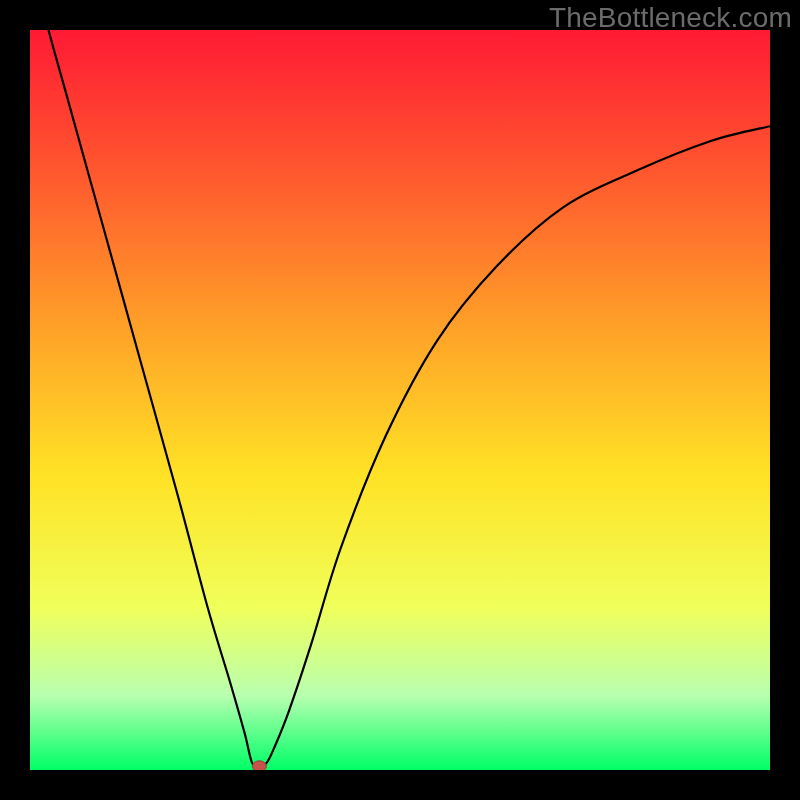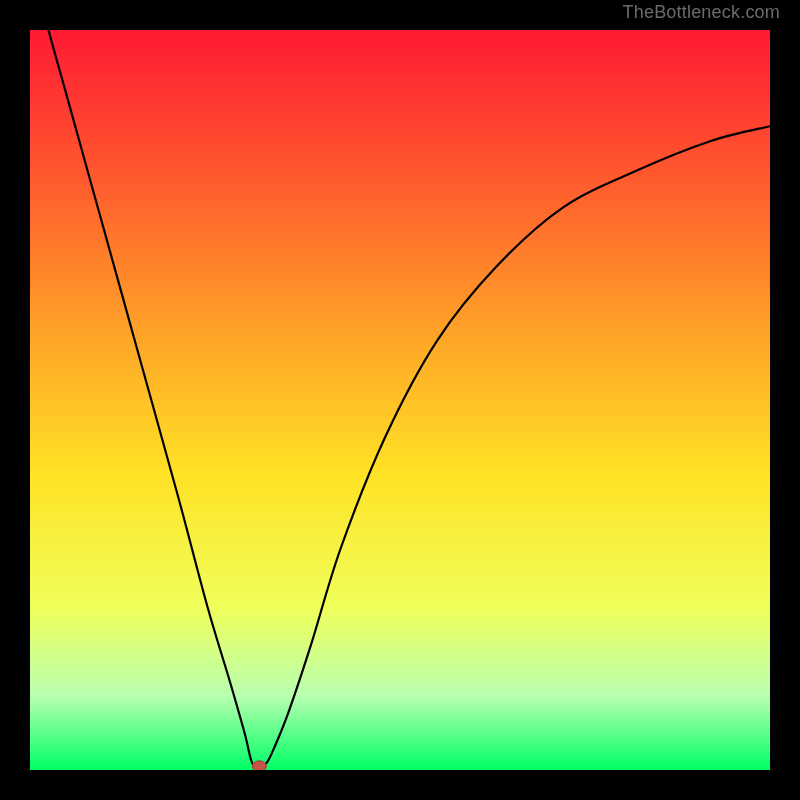--- a/index.html
+++ b/index.html
@@ -13,23 +13,23 @@
   }
   .frame {
     position: relative;
     width: 800px;
     height: 800px;
     background: #000;
   }
   .watermark {
     position: absolute;
     top: 2px;
-    right: 20px;
+    right: 8px;
     color: #6b6b6b;
-    font-size: 18px;
+    font-size: 28px;
     font-weight: 500;
     z-index: 5;
     letter-spacing: 0.2px;
   }
   .plot-outer {
     position: absolute;
     left: 30px;
     top: 30px;
     width: 740px;
     height: 740px;

